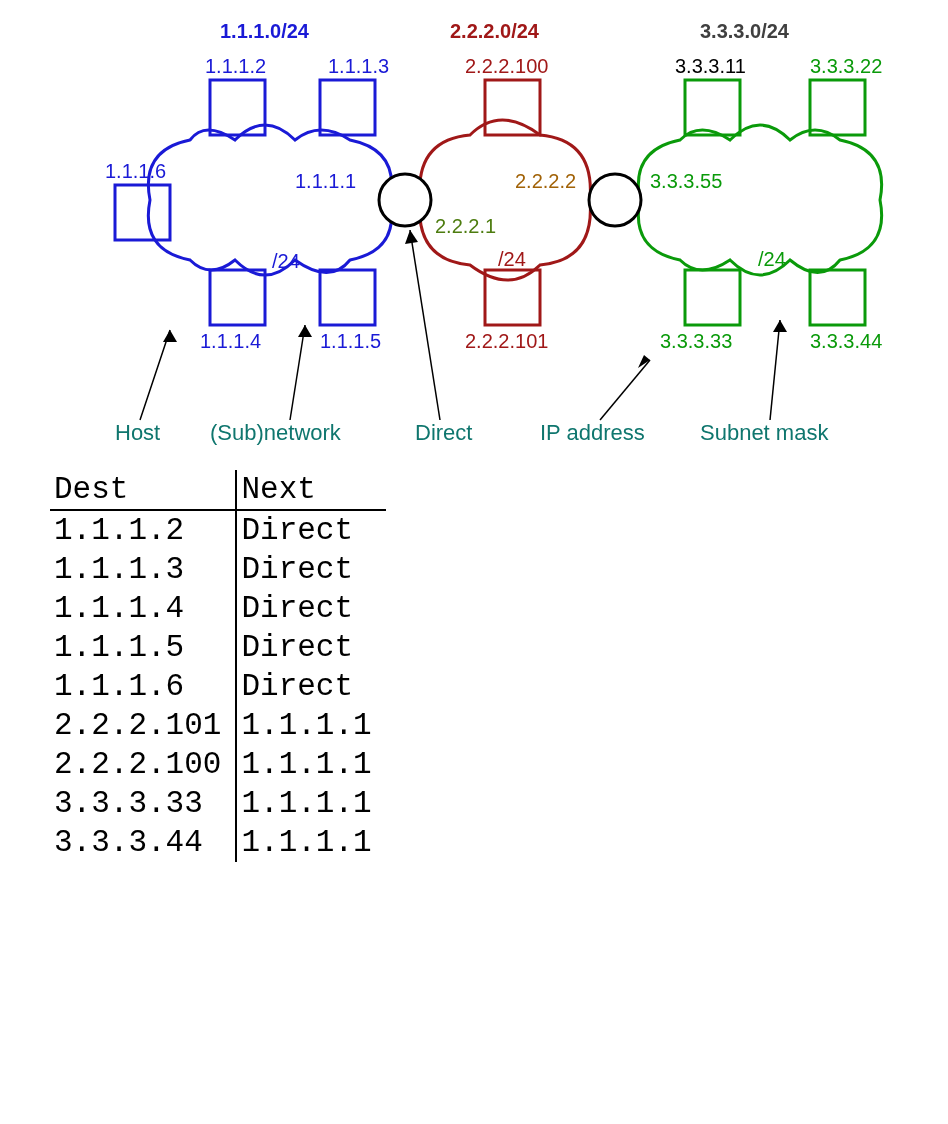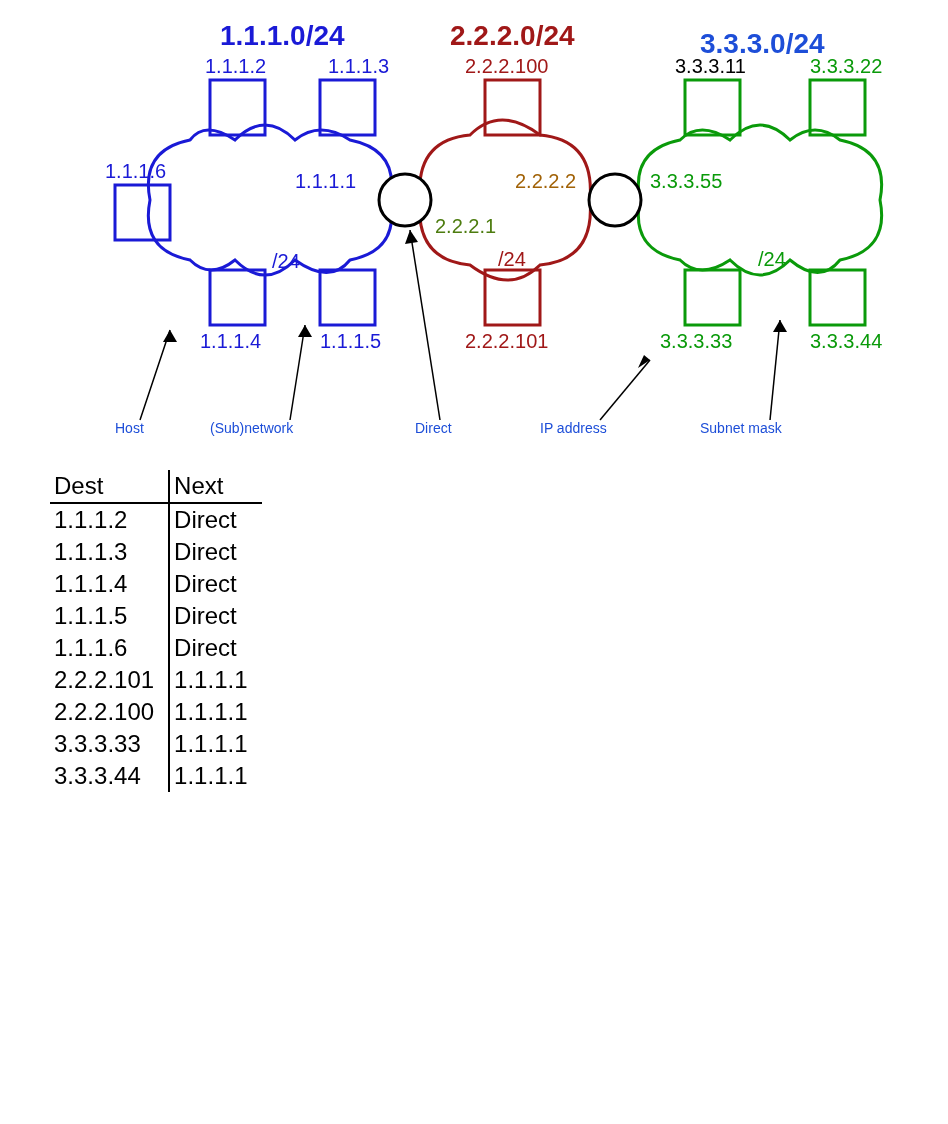--- a/index.html
+++ b/index.html
@@ -10,35 +10,35 @@
     width: 948px;
     box-sizing: border-box;
   }
   .diagram-area {
     position: relative;
     width: 908px;
     height: 440px;
   }
   .net-title {
     position: absolute;
-    font-size: 28px;
+    font-size: 20px;
     font-weight: bold;
   }
   .ip-label {
     position: absolute;
     font-size: 20px;
   }
   .legend-label {
     position: absolute;
-    font-size: 14px;
-    color: #1d4ed8;
+    font-size: 22px;
+    color: #0f766e;
   }
   .handwritten {
-    font-family: Liberation Sans, sans-serif;
-    font-size: 24px;
+    font-family: Liberation Mono, monospace;
+    font-size: 31px;
     margin-top: 10px;
     margin-left: 30px;
   }
   .hw-table {
     border-collapse: collapse;
   }
   .hw-table th, .hw-table td {
     padding: 2px 14px 2px 4px;
     text-align: left;
     font-weight: normal;
@@ -97,21 +97,21 @@
     <polygon points="150,310 143,322 157,322"></polygon>
     <polygon points="285,305 278,317 292,317"></polygon>
     <polygon points="390,210 385,224 398,222"></polygon>
     <polygon points="630,340 618,348 624,335"></polygon>
     <polygon points="760,300 753,312 767,312"></polygon>
   </g>
 </svg>
 
 <div class="net-title" style="left:200px; top:0; color:#1a1ad6">1.1.1.0/24</div>
 <div class="net-title" style="left:430px; top:0; color:#a01818">2.2.2.0/24</div>
-<div class="net-title" style="left:680px; top:8px; color:#1d4ed8">3.3.3.0/24</div>
+<div class="net-title" style="left:680px; top:0; color:#404040">3.3.3.0/24</div>
 
 <div class="ip-label" style="left:185px; top:35px; color:#1a1ad6">1.1.1.2</div>
 <div class="ip-label" style="left:308px; top:35px; color:#1a1ad6">1.1.1.3</div>
 <div class="ip-label" style="left:85px;  top:140px; color:#1a1ad6">1.1.1.6</div>
 <div class="ip-label" style="left:180px; top:310px; color:#1a1ad6">1.1.1.4</div>
 <div class="ip-label" style="left:300px; top:310px; color:#1a1ad6">1.1.1.5</div>
 <div class="ip-label" style="left:275px; top:150px; color:#1a1ad6">1.1.1.1</div>
 <div class="ip-label" style="left:252px; top:230px; color:#1a1ad6">/24</div>
 
 <div class="ip-label" style="left:445px; top:35px; color:#a01818">2.2.2.100</div>

